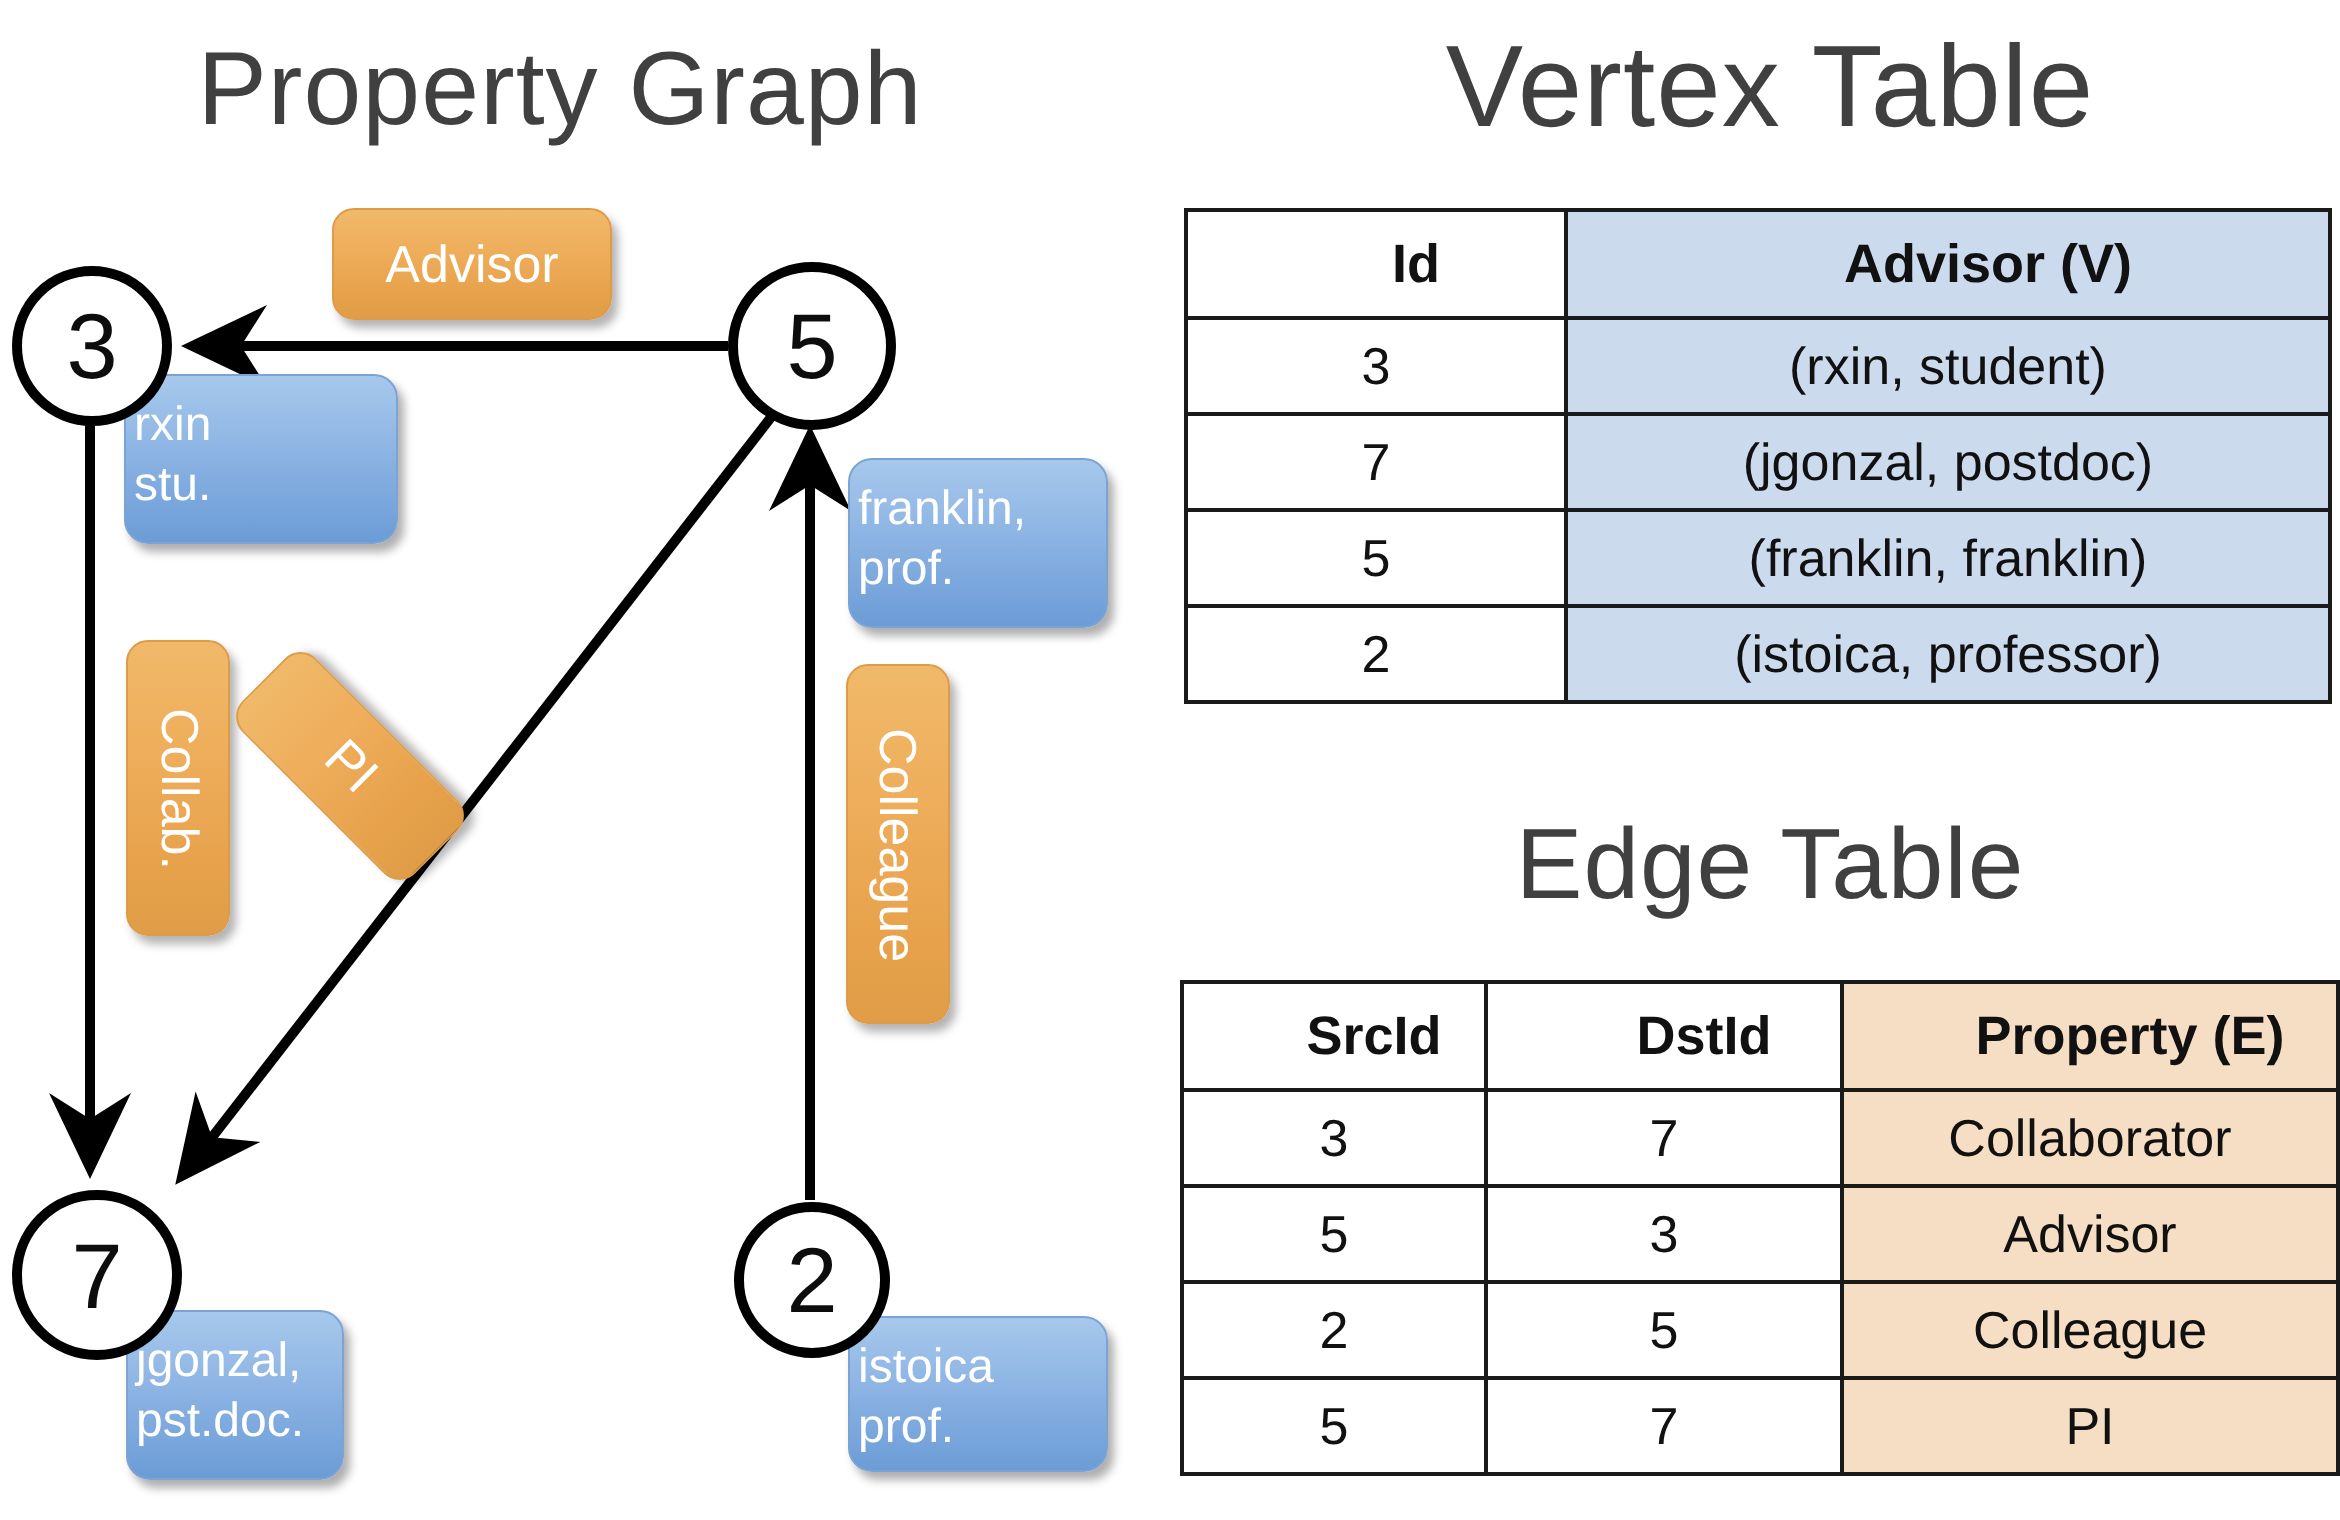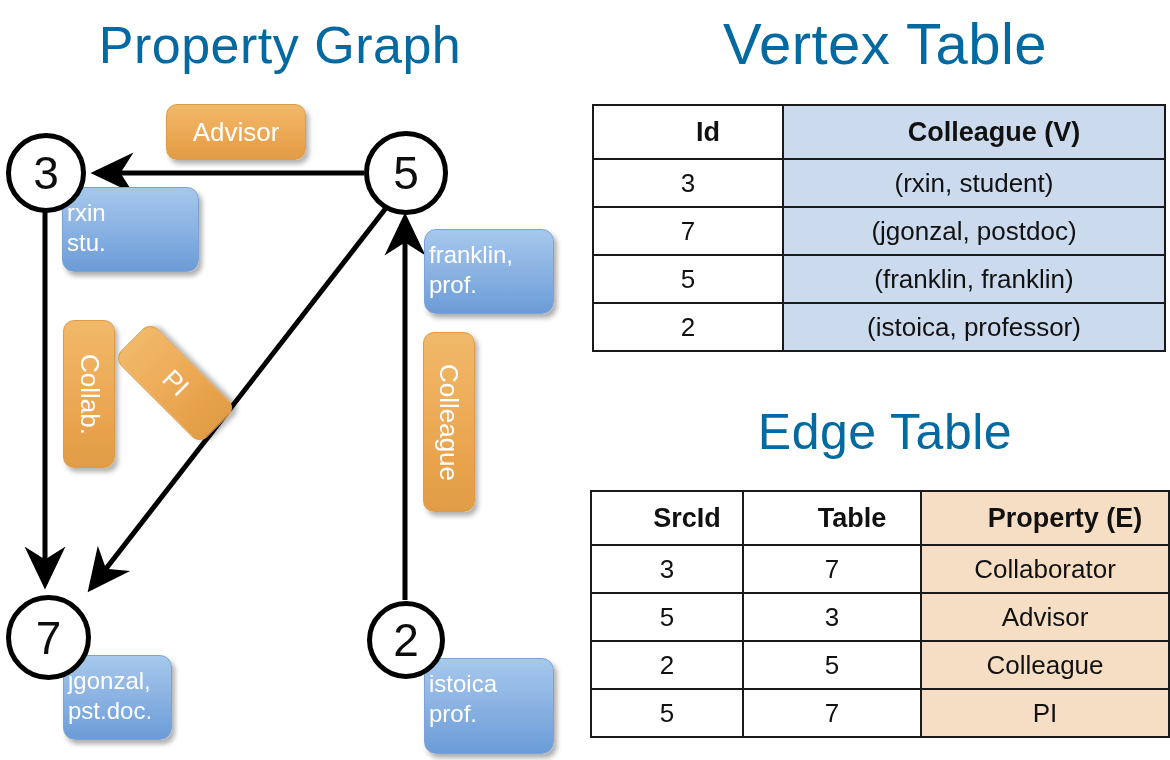--- a/index.html
+++ b/index.html
@@ -14,21 +14,21 @@
     overflow: hidden;
     font-family: "Liberation Sans", sans-serif;
     color: #000000;
   }
 
   
   .title {
     position: absolute;
     font-family: "Liberation Sans", sans-serif;
     font-weight: 300;
-    color: #0369a1;
+    color: #404040;
     letter-spacing: 0.5px;
     white-space: nowrap;
     text-align: center;
   }
   #title-property-graph {
     left: 0; top: 14px; width: 560px;
     font-size: 52px;
     line-height: 62px;
   }
   #title-vertex-table {
@@ -193,21 +193,21 @@
   <div class="chip-blue" id="chip-franklin" style="left:424px; top:190px; width:130px; height:85px;margin-top:39px;">
     <div>franklin,</div>
     <div>prof.</div>
   </div>
 
   <div class="chip-blue" id="chip-jgonzal" style="left:63px; top:655px; width:109px; height:85px;">
     <div>jgonzal,</div>
     <div>pst.doc.</div>
   </div>
 
-  <div class="chip-blue" id="chip-istoica" style="left:424px; top:658px; width:130px; height:96px;">
+  <div class="chip-blue" id="chip-istoica" style="left:424px; top:658px; width:130px; height:78px;">
     <div>istoica</div>
     <div>prof.</div>
   </div>
 
   <div class="node-circle" id="node-3" style="left:6px; top:133px; width:80px; height:80px;">
     <span>3</span>
   </div>
 
   <div class="node-circle" id="node-5" style="left:364px; top:131px; width:84px; height:84px;">
     <span>5</span>
@@ -225,21 +225,21 @@
 <div class="title" id="title-vertex-table">Vertex Table</div>
 
 <table class="data-table" id="vertex-table">
   <colgroup>
       <col class="c-id">
       <col class="c-prop">
     </colgroup>
   <thead>
     <tr>
       <th class="cell-plain">Id</th>
-      <th class="cell-blue">Colleague (V)</th>
+      <th class="cell-blue">Advisor (V)</th>
     </tr>
   </thead>
   <tbody>
     <tr>
       <td class="cell-plain">3</td>
       <td class="cell-blue">(rxin, student)</td>
     </tr>
     <tr>
       <td class="cell-plain">7</td>
       <td class="cell-blue">(jgonzal, postdoc)</td>
@@ -259,21 +259,21 @@
 
 <table class="data-table" id="edge-table">
   <colgroup>
       <col class="c-src">
       <col class="c-dst">
       <col class="c-prop">
     </colgroup>
   <thead>
     <tr>
       <th class="cell-plain">SrcId</th>
-      <th class="cell-plain">Table</th>
+      <th class="cell-plain">DstId</th>
       <th class="cell-orange">Property (E)</th>
     </tr>
   </thead>
   <tbody>
     <tr>
       <td class="cell-plain">3</td>
       <td class="cell-plain">7</td>
       <td class="cell-orange">Collaborator</td>
     </tr>
     <tr>

